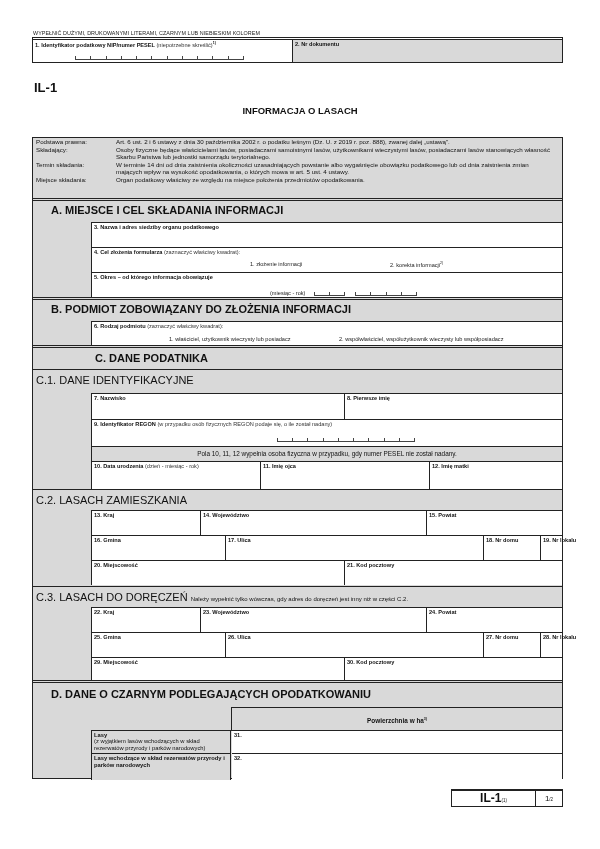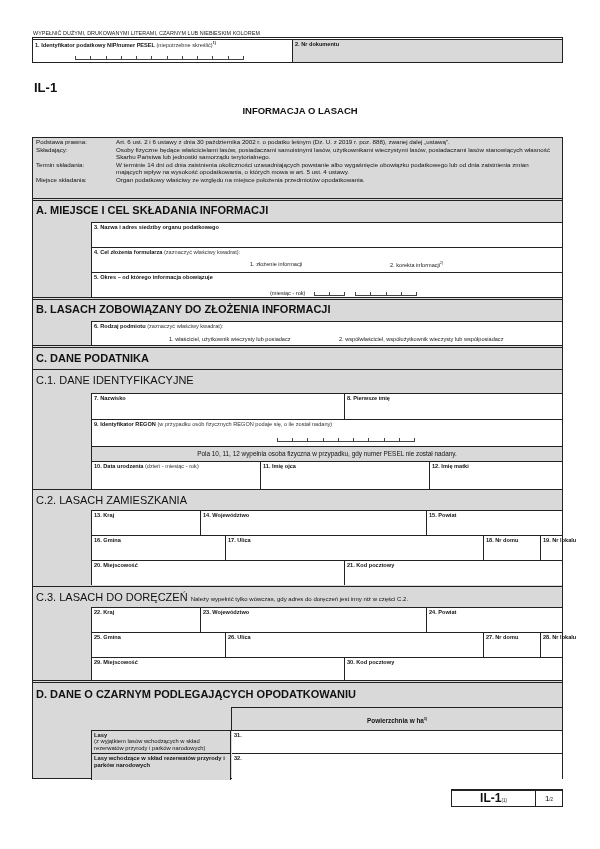--- a/index.html
+++ b/index.html
@@ -16,21 +16,21 @@
   .ticks span { flex:1; border-left:0.8px solid #444; height:3px; }
   .ticks span:last-child { border-right:0.8px solid #444; }
   .formcode { left:34px; top:80px; font-size:13px; font-weight:bold; }
   .title { left:0; width:600px; top:105px; text-align:center; font-size:9.5px; font-weight:bold; }
   .frame { left:32px; top:137px; width:531px; height:642px; border:1.5px solid #222; box-sizing:border-box; background:#d9d9d9; }
   .info { left:33px; top:138px; width:529px; height:60px; font-size:6.2px; line-height:7.6px; }
   .info .row { display:flex; }
   .info .k { width:80px; padding-left:3px; flex-shrink:0; }
   .info .v { flex:1; padding-right:6px; }
   .sec { position:absolute; left:33px; width:529px; background:#d9d9d9; border-top:3px double #222; box-sizing:border-box; }
-  .sec-h { font-size:11px; font-weight:bold; padding-left:3px; line-height:19px; }
+  .sec-h { font-size:11px; font-weight:bold; padding-left:18px; line-height:19px; }
   .sub-h { font-size:11px; font-weight:normal; padding-left:3px; line-height:20px; border-top:1px solid #222; }
   .sub-h small { font-size:6px; }
   .fields { position:absolute; left:58px; right:0; background:#fff; border-left:1.5px solid #222; }
   .frow { position:relative; border-top:1px solid #222; display:flex; box-sizing:border-box; }
   .cell { position:relative; border-left:1px solid #222; height:100%; box-sizing:border-box; }
   .cell:first-child { border-left:none; }
   .center-txt { position:absolute; font-size:5.6px; color:#222; white-space:nowrap; }
   .footer { left:451px; top:789px; width:112px; height:18px; border:1.2px solid #222; border-top:2px solid #222; box-sizing:border-box; display:flex; }
   .footer .a { width:83px; border-right:1px solid #222; text-align:center; font-size:12px; font-weight:bold; line-height:15px; }
   .footer .a small { font-size:4.5px; font-weight:normal; }
@@ -110,32 +110,32 @@
           <span></span>
           <span></span>
           <span></span>
           <span></span>
         </div>
     </div>
   </div>
 </div>
 
 <div class="sec" style="top:297px; height:50px;">
-  <div class="sec-h">B. LASACH ZOBOWIĄZANY DO ZŁOŻENIA INFORMACJI</div>
+  <div class="sec-h">B. PODMIOT ZOBOWIĄZANY DO ZŁOŻENIA INFORMACJI</div>
   <div class="fields" style="top:21px; height:26px;">
     <div class="frow" style="height:26px; border-top:1.2px solid #222;">
       <div class="lbl"><span>6. Rodzaj podmiotu</span> <span class="n">(zaznaczyć właściwy kwadrat):</span></div>
       <div class="center-txt" style="left:77px; top:14px;">1. właściciel, użytkownik wieczysty lub posiadacz</div>
       <div class="center-txt" style="left:247px; top:14px;">2. współwłaściciel, współużytkownik wieczysty lub współposiadacz</div>
     </div>
   </div>
 </div>
 
 <div class="sec" style="top:345px; height:337px;">
-  <div class="sec-h" style="line-height:21px;">C. DANE PODATNIKA</div>
+  <div class="sec-h" style="line-height:21px;margin-left:44px;">C. DANE PODATNIKA</div>
   <div class="sub-h">C.1. DANE IDENTYFIKACYJNE</div>
 
   <div class="fields" style="top:45px; height:96px; background:transparent;">
     <div class="frow" style="height:26px; background:#fff; border-top:1.2px solid #222;">
       <div class="cell" style="width:252px;">
           <div class="lbl">7. Nazwisko</div>
         </div>
       <div class="cell" style="flex:1;">
           <div class="lbl">8. Pierwsze imię</div>
         </div>

